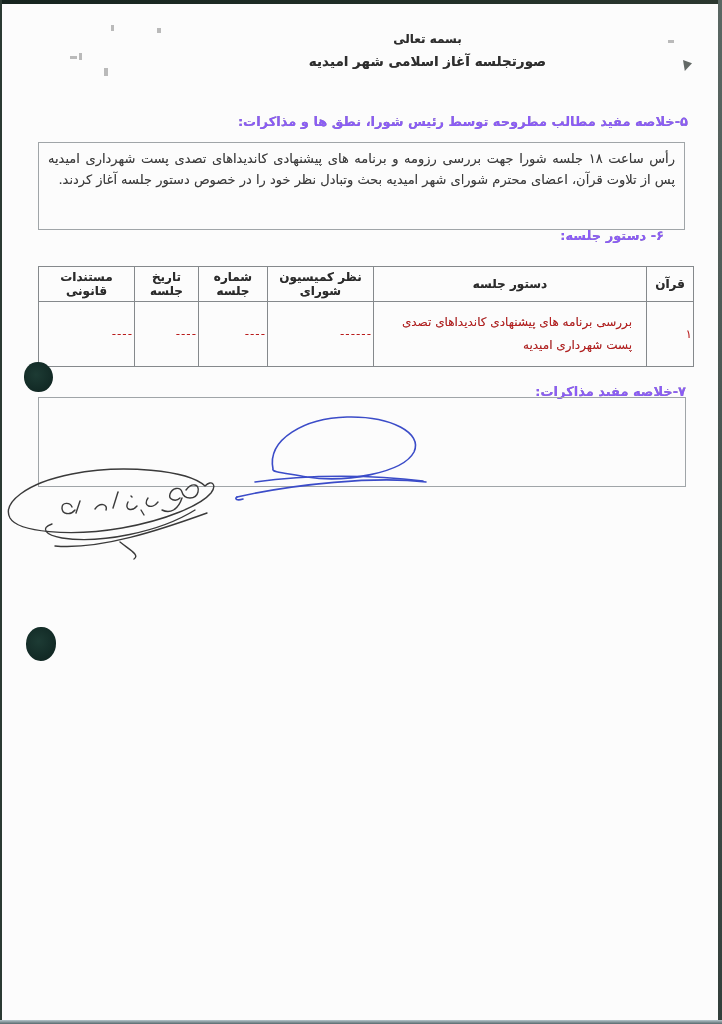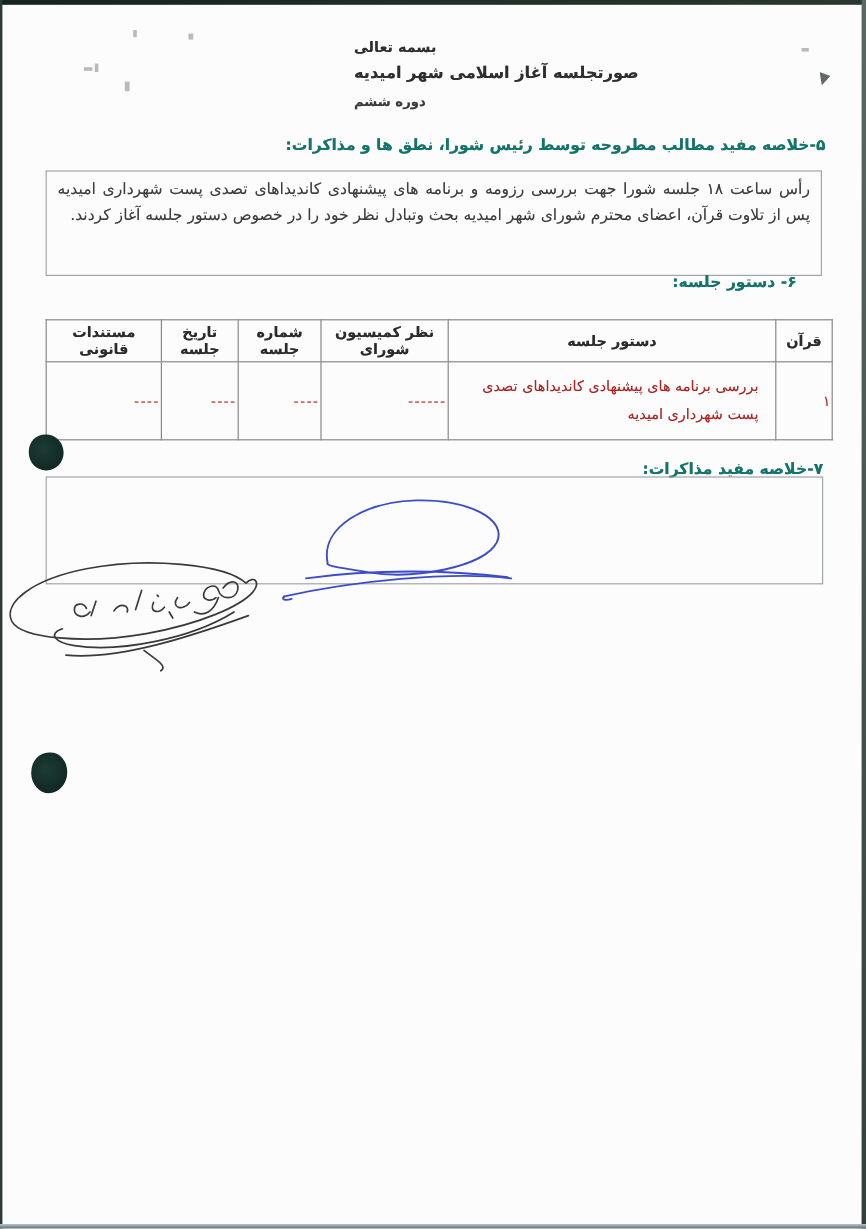--- a/index.html
+++ b/index.html
@@ -7,26 +7,26 @@
     position:relative;width:722px;height:1024px;margin:0 auto;
     background:#fcfcfc;overflow:hidden;
     font-family:"DejaVu Sans",sans-serif;color:#2e2e2e;
   }
   
   .edge-top{position:absolute;left:0;top:0;width:722px;height:4px;background:linear-gradient(90deg,#16241f,#223028 60%,#2b372f);}
   .edge-left{position:absolute;left:0;top:0;width:2px;height:1024px;background:#2b3a33;}
   .edge-right{position:absolute;right:0;top:0;width:4px;height:1024px;background:linear-gradient(180deg,#5a6763,#323f3b);}
   .edge-bottom{position:absolute;left:0;bottom:0;width:722px;height:4px;background:linear-gradient(180deg,#b7c6cc,#58696d);}
   
-  .doc-header{position:absolute;top:32px;left:295px;width:285px;text-align:left;direction:rtl;}
+  .doc-header{position:absolute;top:32px;left:285px;width:285px;text-align:center;direction:rtl;}
   .bismillah{font-size:12px;font-weight:bold;margin-bottom:7px;text-shadow:0 0 .5px rgba(40,40,40,.45);}
   .doc-title{font-size:13.5px;font-weight:bold;margin-bottom:9px;text-shadow:0 0 .5px rgba(40,40,40,.5);}
   .doc-term{font-size:11px;font-weight:bold;color:#3a3a3a;text-shadow:0 0 .5px rgba(40,40,40,.4);}
   
-  .sec-heading{position:absolute;direction:rtl;font-size:13px;font-weight:bold;color:#0f766e;text-shadow:0 0 .5px rgba(40,40,40,.5);white-space:nowrap;}
+  .sec-heading{position:absolute;direction:rtl;font-size:13px;font-weight:bold;color:#8b5cf6;text-shadow:0 0 .5px rgba(40,40,40,.5);white-space:nowrap;}
   .sec5{top:114px;right:34px;}
   .sec6{top:228px;right:58px;margin-left:8px;}
   .sec7{top:384px;right:36px;}
   
   .scan-box{position:absolute;border:1px solid #a0a5a8;background:transparent;}
   .box1{left:38px;top:142px;width:645px;height:86px;}
   .box2{left:38px;top:397px;width:646px;height:88px;}
   .box1 p{margin:0;padding:5px 9px 0 9px;direction:rtl;text-align:justify;font-size:13px;line-height:21px;color:#3c3c3c;text-shadow:0 0 .4px rgba(50,50,50,.4);}
   
   table.agenda{position:absolute;left:38px;top:266px;width:655px;border-collapse:collapse;direction:rtl;table-layout:fixed;}
@@ -61,21 +61,20 @@
   <div class="speck" style="left:157px;top:28px;width:4px;height:5px;"></div>
   <div class="speck" style="left:70px;top:56px;width:7px;height:3px;"></div>
   <div class="speck" style="left:79px;top:53px;width:3px;height:7px;"></div>
   <div class="speck" style="left:104px;top:68px;width:4px;height:8px;"></div>
   <div class="speck" style="left:668px;top:40px;width:6px;height:3px;"></div>
   <div class="speck dark" style="left:683px;top:60px;width:9px;height:11px;clip-path:polygon(0 0,100% 30%,20% 100%);"></div>
 
   <div class="doc-header">
     <div class="bismillah">بسمه تعالی</div>
     <div class="doc-title">صورتجلسه آغاز اسلامی شهر امیدیه</div>
-    <div class="doc-term">دوره ششم</div>
   </div>
 
   <div class="sec-heading sec5">۵-خلاصه مفید مطالب مطروحه توسط رئیس شورا، نطق ها و مذاکرات:</div>
   <div class="scan-box box1">
     <p>رأس ساعت ۱۸ جلسه شورا جهت بررسی رزومه و برنامه های پیشنهادی کاندیداهای تصدی پست شهرداری امیدیه پس از تلاوت قرآن، اعضای محترم شورای شهر امیدیه بحث وتبادل نظر خود را در خصوص دستور جلسه آغاز کردند.</p>
   </div>
 
   <div class="sec-heading sec6">۶- دستور جلسه:</div>
   <table class="agenda" dir="rtl">
     <colgroup>

